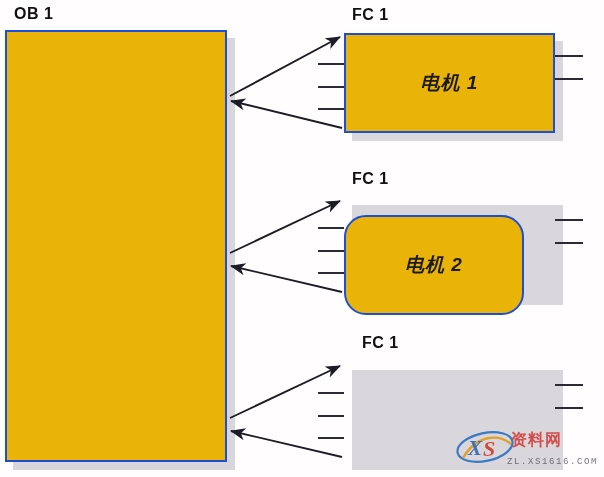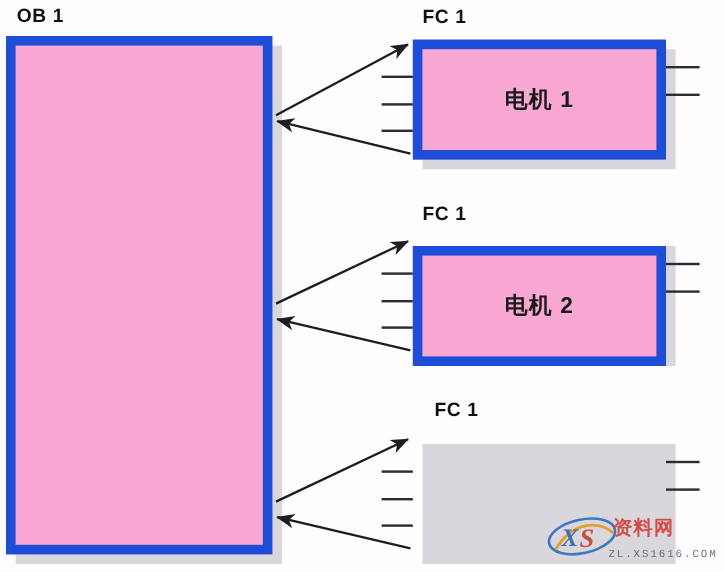--- a/index.html
+++ b/index.html
@@ -26,23 +26,24 @@
     white-space: nowrap;
   }
 
   
   .shadow {
     position: absolute;
     background: #d9d7dc;
   }
   .box {
     position: absolute;
-    background: #f9a8d4;
-    border: 8px solid #1d4ed8;
+    background: #eab308;
+    border: 2px solid #1d4ed8;
     box-sizing: border-box;
+    font-style: italic;
   }
   .box-text {
     position: absolute;
     left: 0;
     right: 0;
     top: 50%;
     transform: translateY(-50%);
     text-align: center;
     font-size: 19px;
     font-weight: bold;
@@ -116,21 +117,21 @@
 
   <div class="stub" style="left:318px; top:63px; width:26px;"></div>
   <div class="stub" style="left:318px; top:86px; width:26px;"></div>
   <div class="stub" style="left:318px; top:108px; width:26px;"></div>
 
   <div class="stub" style="left:555px; top:55px; width:28px;"></div>
   <div class="stub" style="left:555px; top:78px; width:28px;"></div>
 
   <div class="blk-label" style="left:352px; top:170px;">FC 1</div>
   <div class="shadow" style="left:352px; top:205px; width:211px; height:100px;"></div>
-  <div class="box" style="left:344px; top:205px; width:211px; height:100px;">
+  <div class="box" style="left:344px; top:215px; width:180px; height:100px;border-radius:22px;">
     <div class="box-text">电机 2</div>
   </div>
   <div class="stub" style="left:318px; top:227px; width:26px;"></div>
   <div class="stub" style="left:318px; top:250px; width:26px;"></div>
   <div class="stub" style="left:318px; top:272px; width:26px;"></div>
   <div class="stub" style="left:555px; top:219px; width:28px;"></div>
   <div class="stub" style="left:555px; top:242px; width:28px;"></div>
 
   <div class="blk-label" style="left:362px; top:334px;">FC 1</div>
   <div class="shadow" style="left:352px; top:370px; width:211px; height:100px;"></div>

